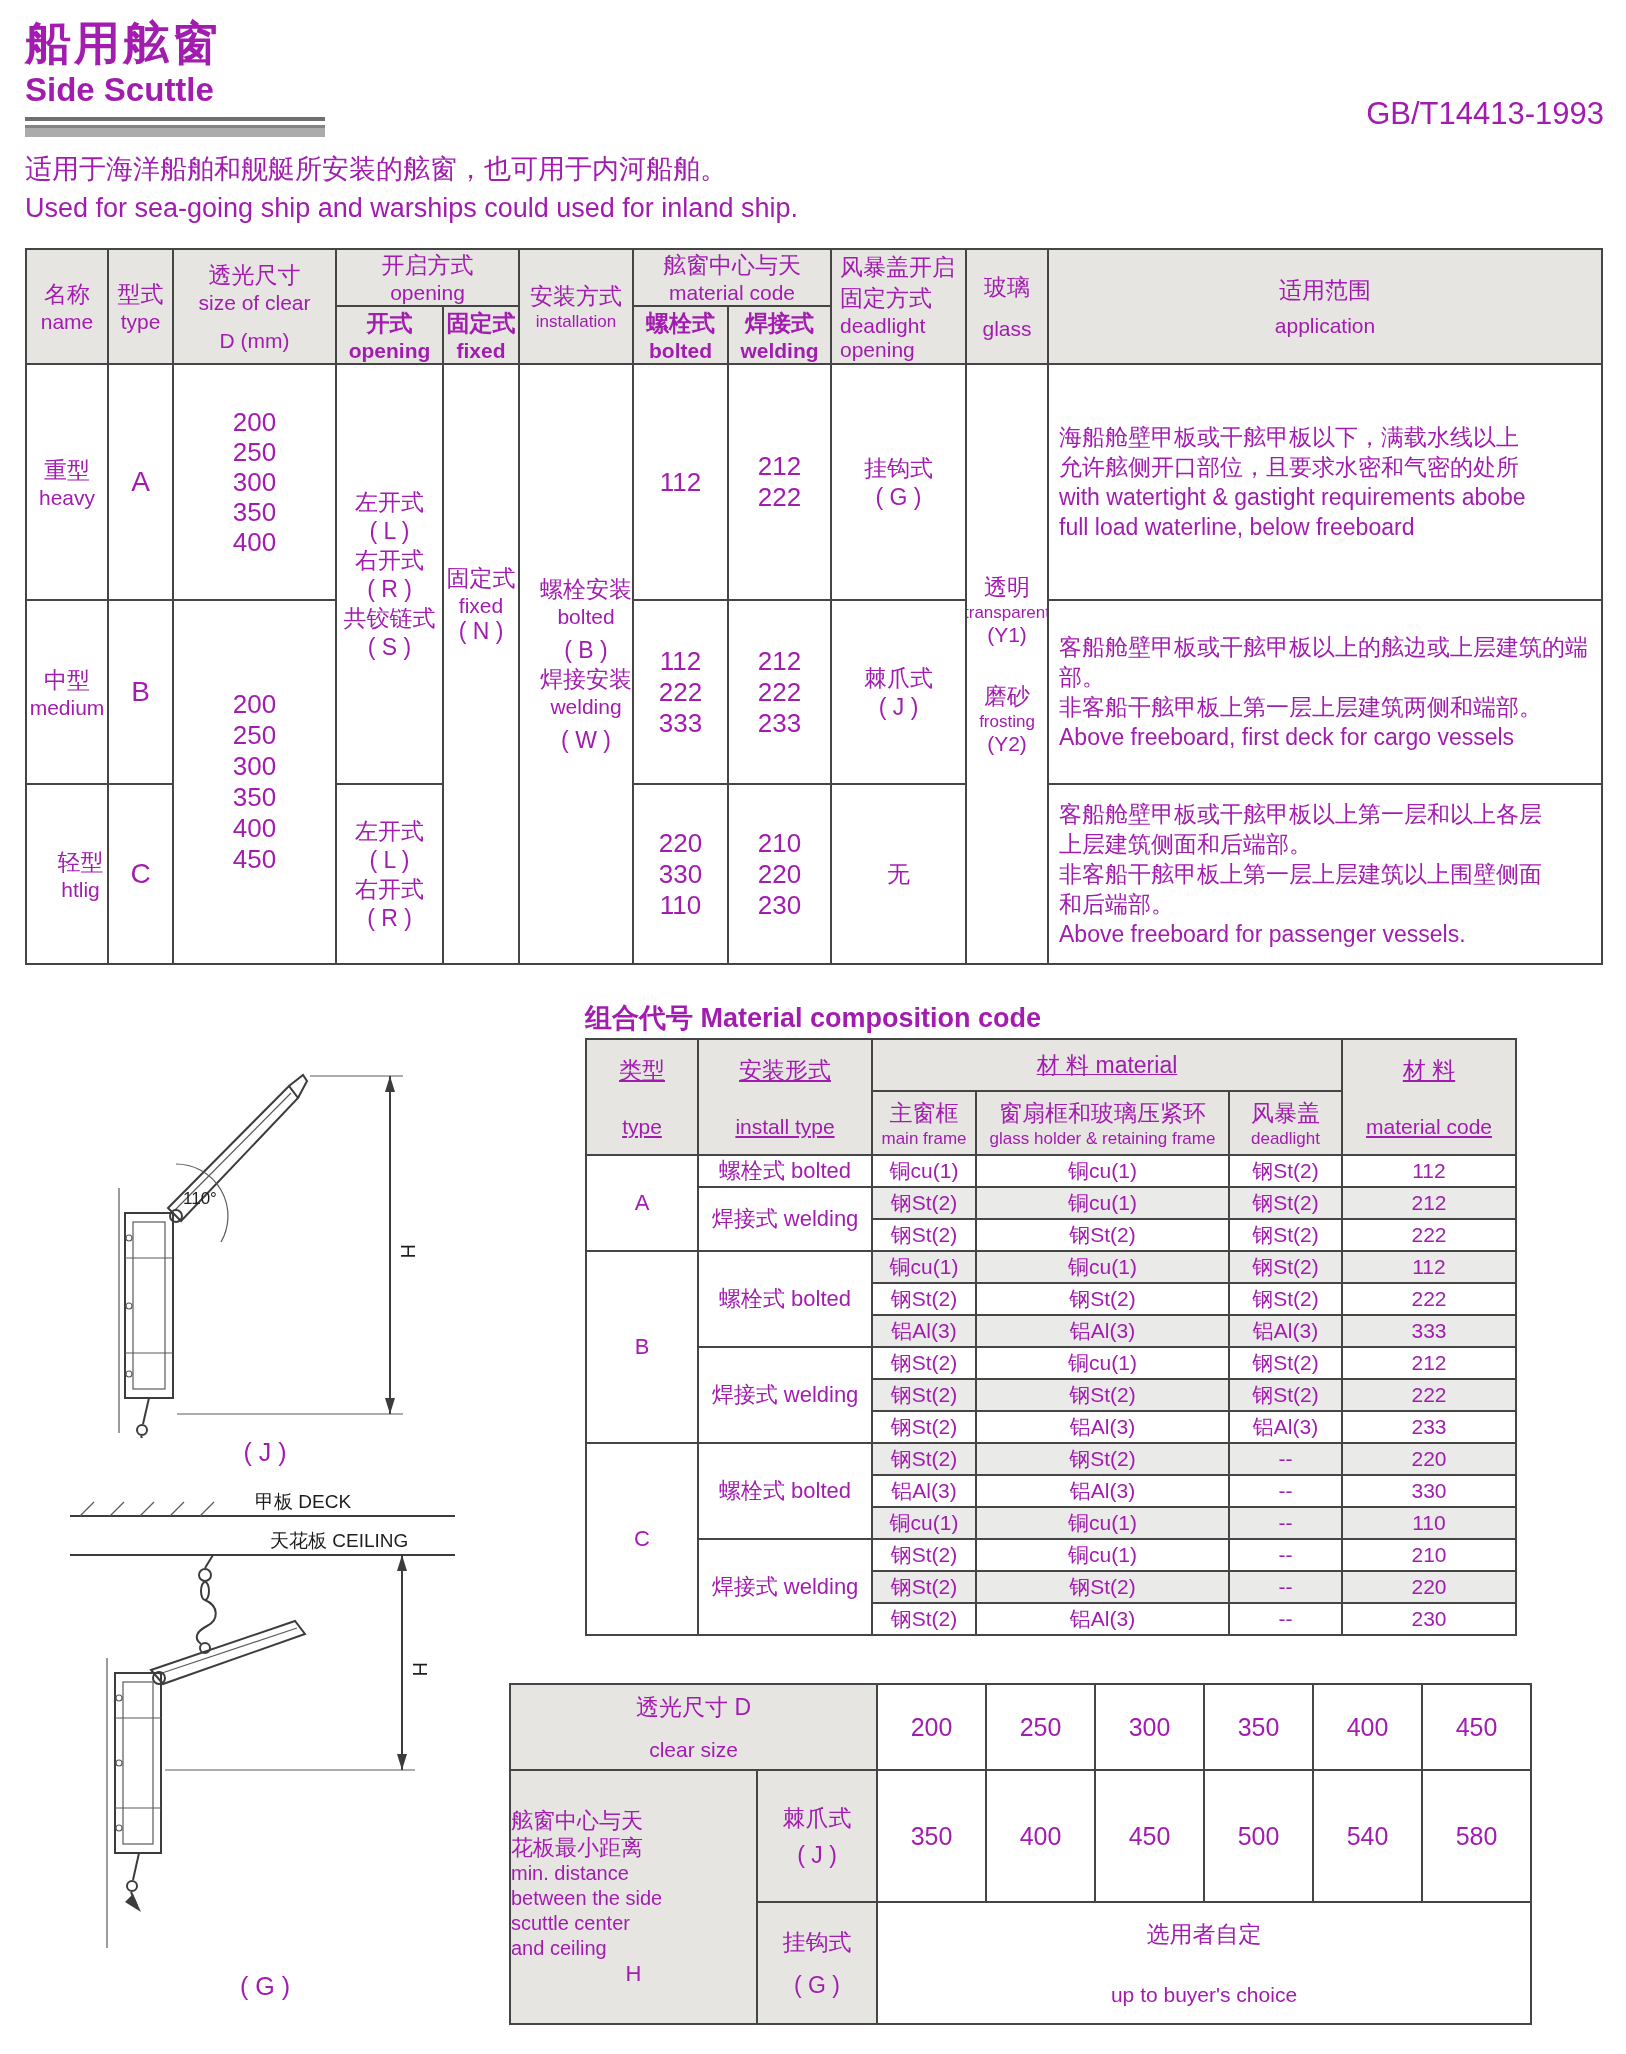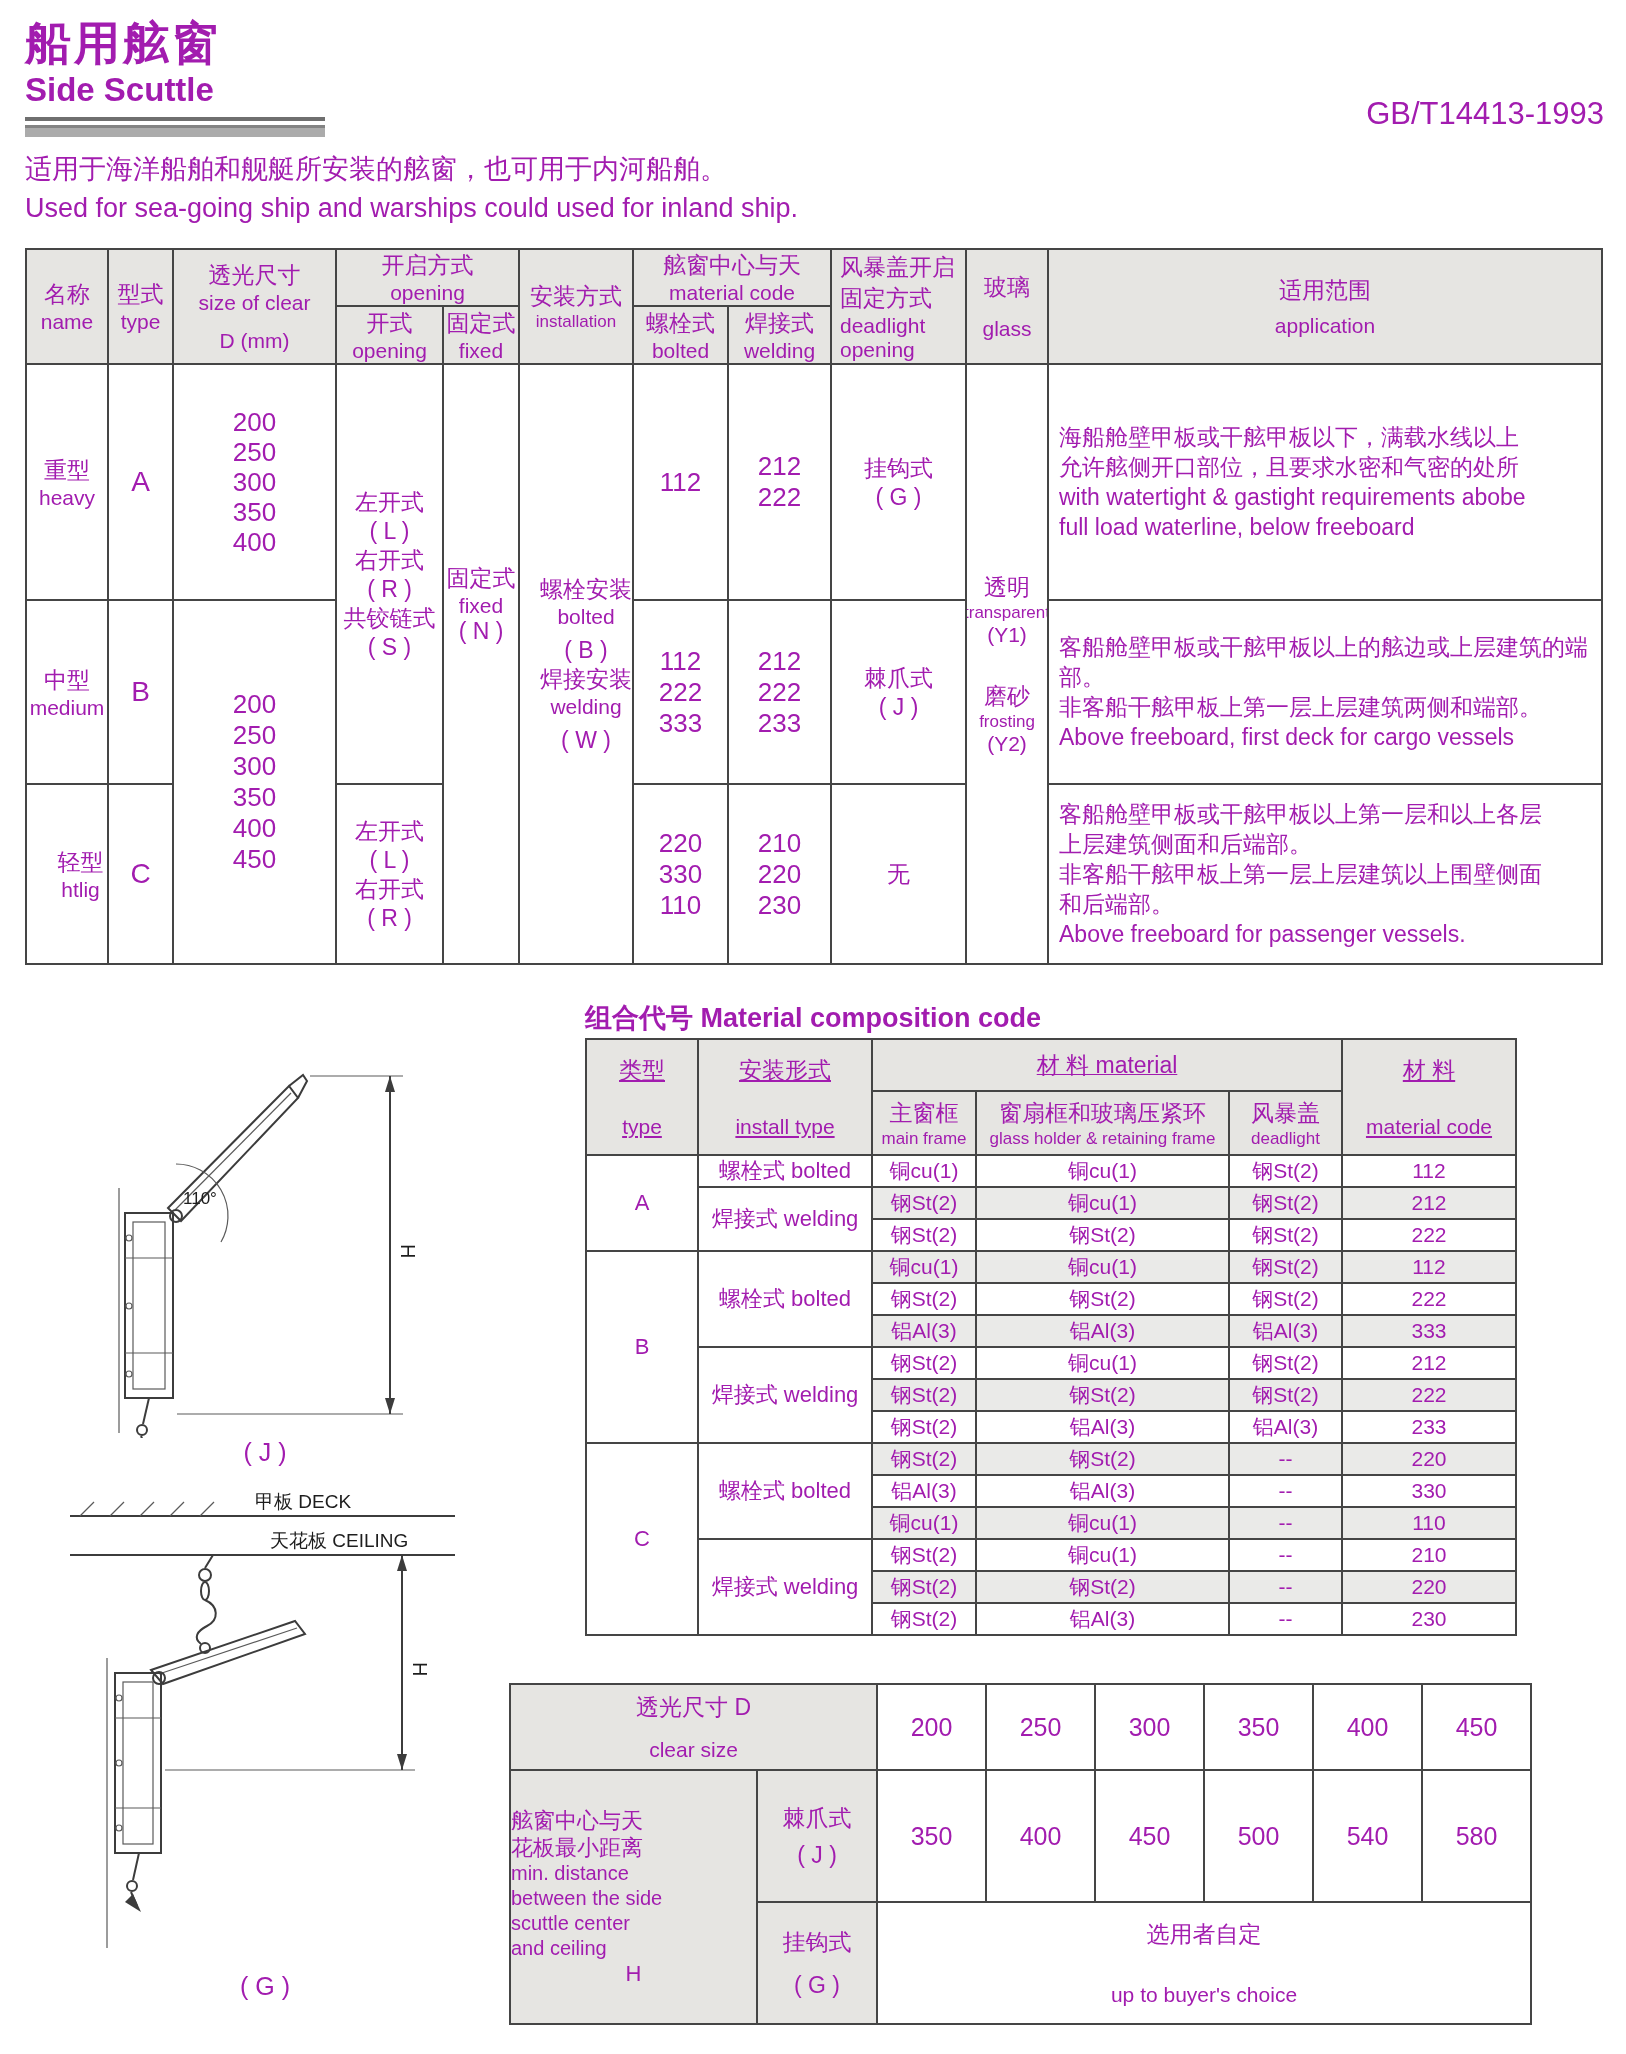--- a/index.html
+++ b/index.html
@@ -20,21 +20,21 @@
   .hd{background:#e6e5e2;}
   .cn{font-size:23px;}
   .en{font-size:21px;}
   .sm{font-size:17px;}
   .gap8{margin-top:8px;} .gap14{margin-top:14px;}
   .vbox{display:flex;flex-direction:column;justify-content:center;align-items:center;height:100%;}
   .vspread{display:flex;flex-direction:column;justify-content:space-around;align-items:center;height:100%;}
   
   .main-t{position:absolute;left:25px;top:248px;width:1576px;}
   .main-t .h1 th{height:44px;}
-  .main-t .h2 th{height:56px;}
+  .main-t .h2 th{height:56px;font-weight:bold;}
   .main-t .rA .rh{height:234px;}
   .main-t .rB .rh{height:182px;border-radius:32px;}
   .main-t .rC .rh{height:178px;padding-left:27px;}
   .num{font-size:26px;}
   .sizesA{line-height:30px;font-size:26px;}
   .app{height:100%;display:flex;flex-direction:column;justify-content:center;text-align:left;padding:6px 10px;}
   .app div{font-size:23px;line-height:30px;}
   .lettr{font-size:28px;}
   
   .comp-title{position:absolute;left:585px;top:1000px;font-size:27px;font-weight:bold;}

